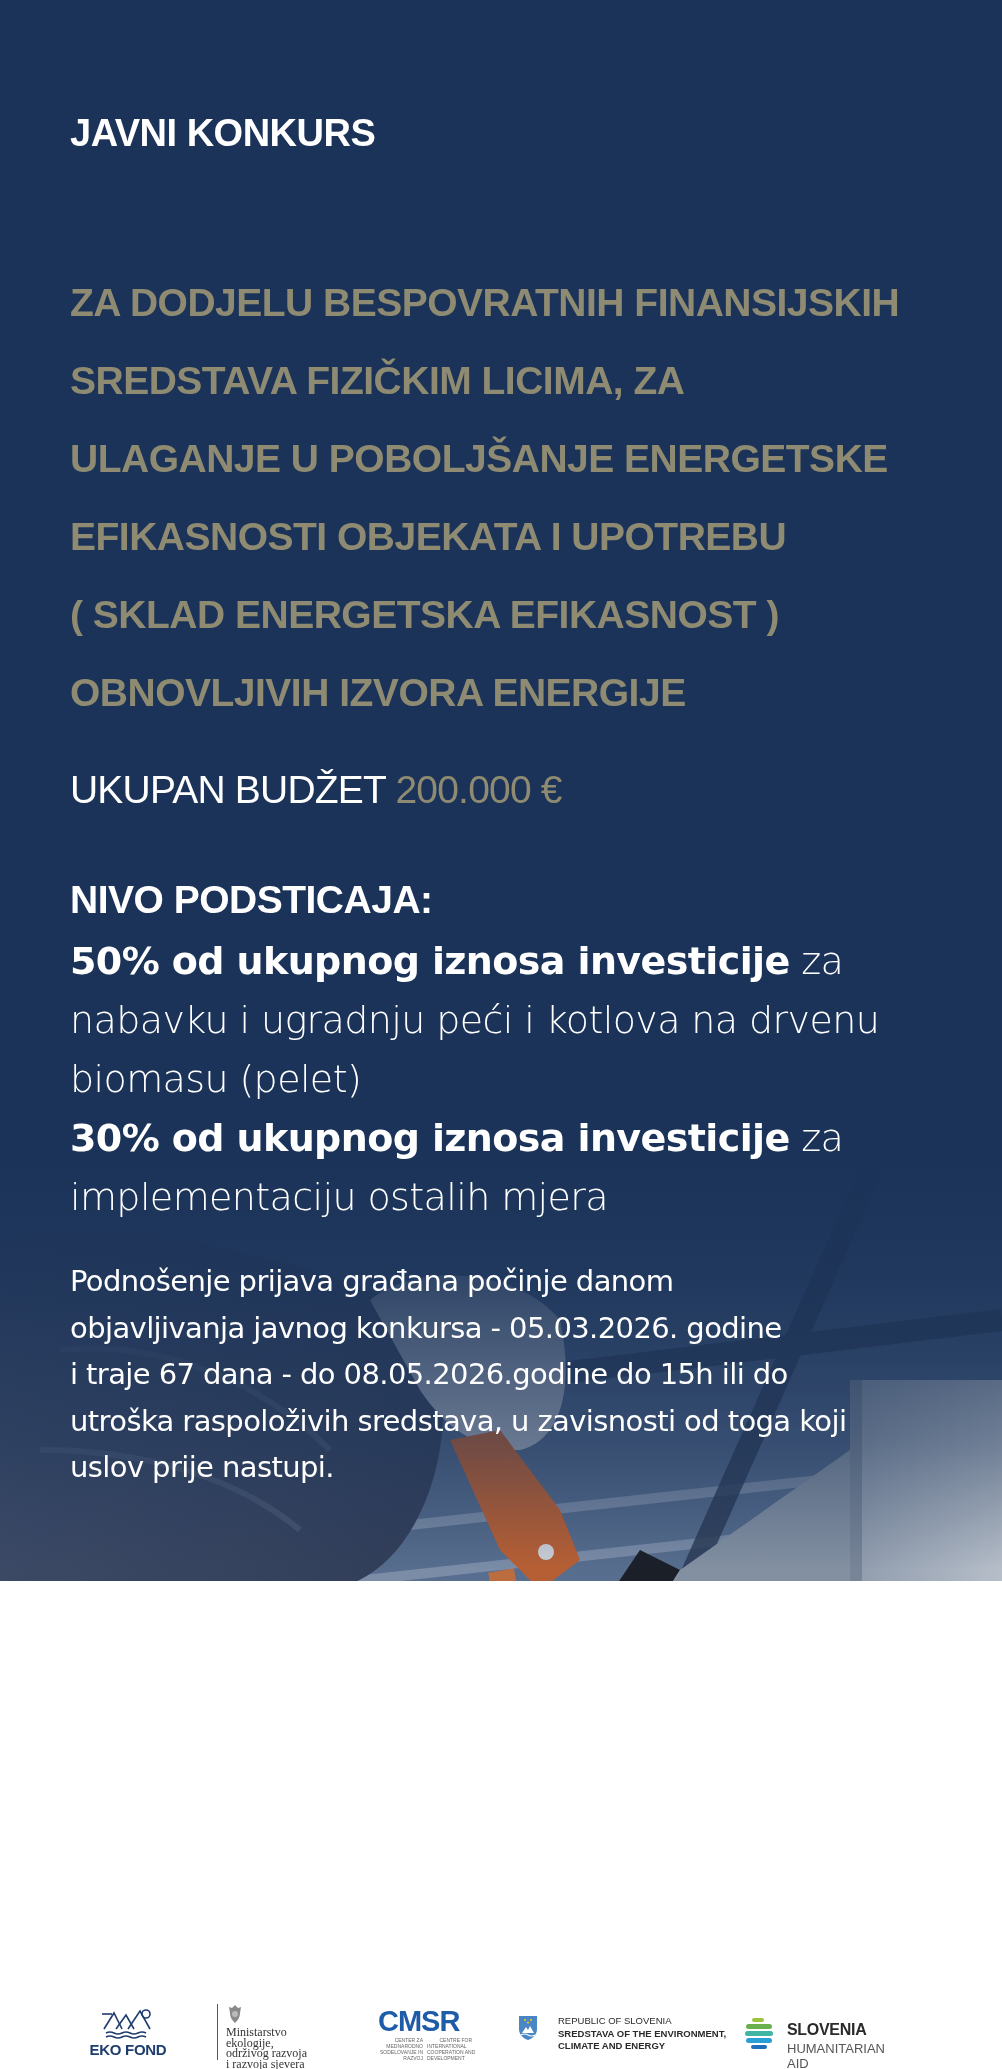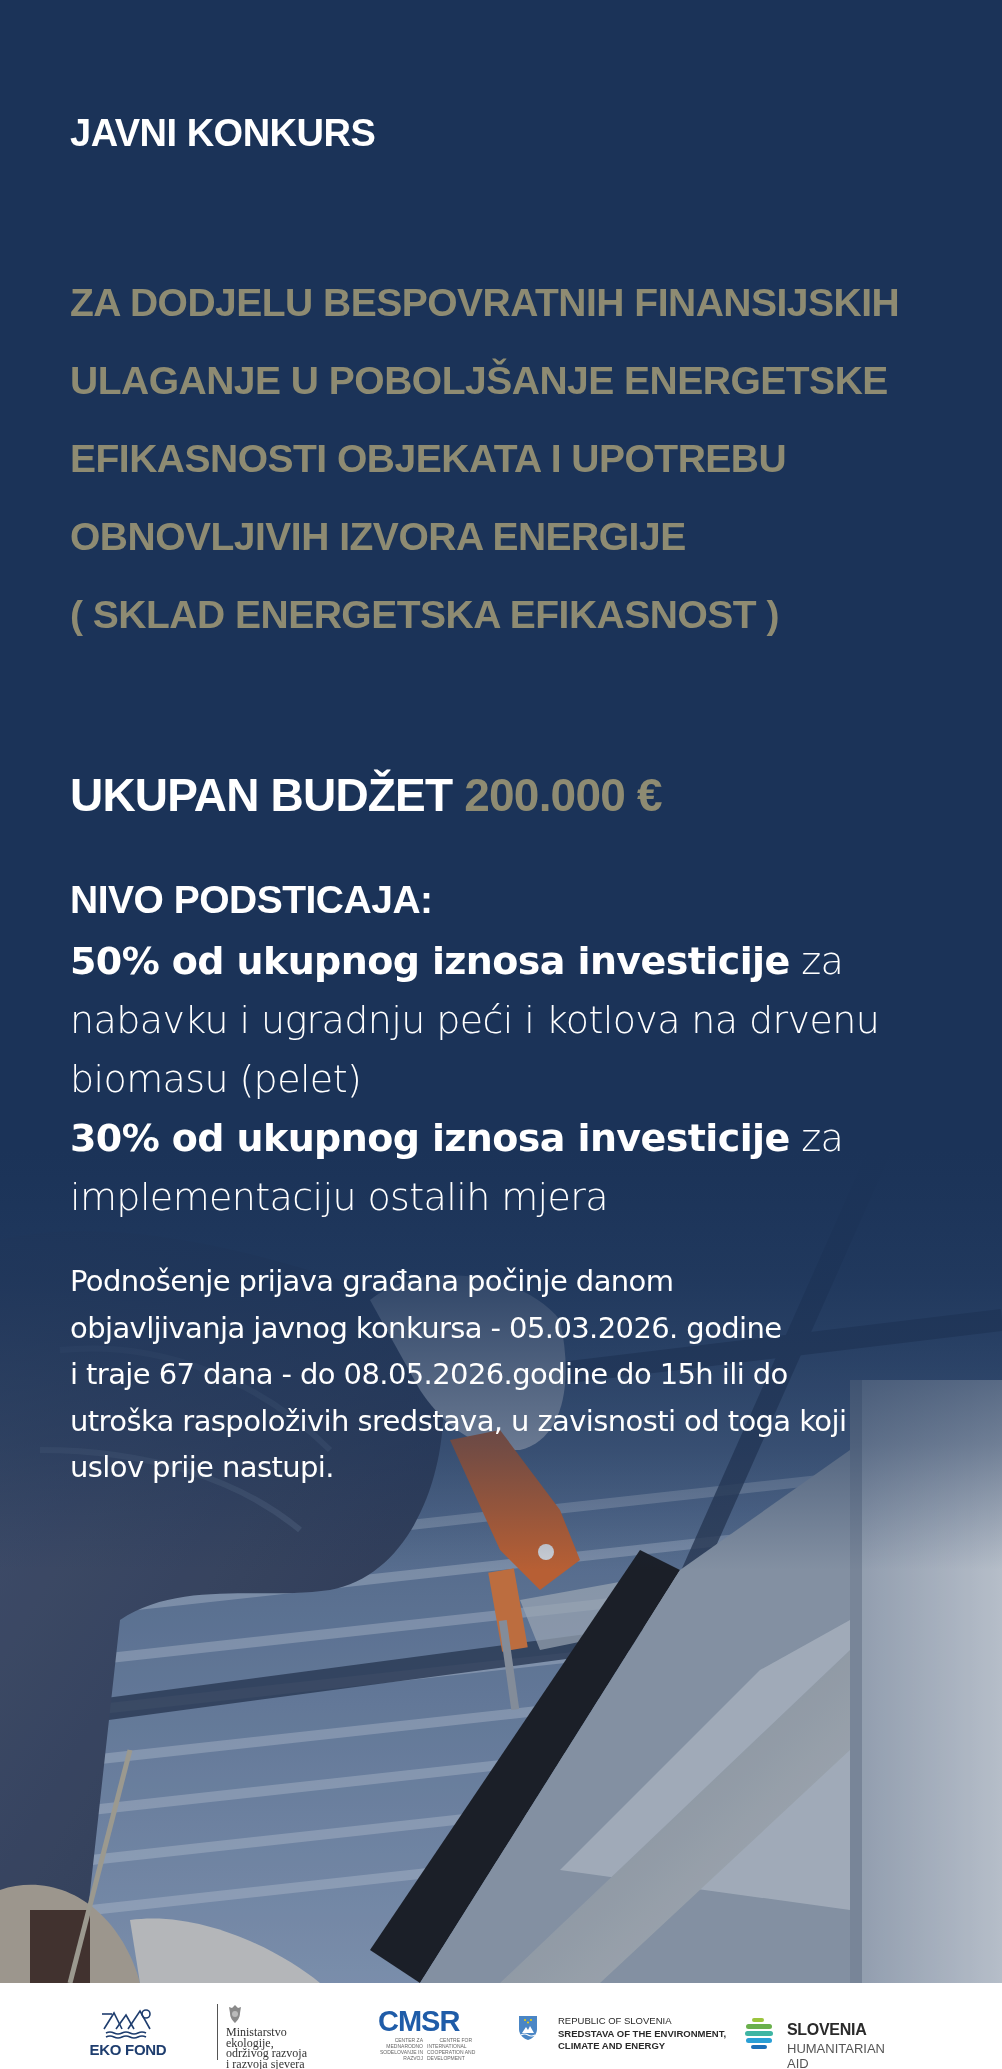--- a/index.html
+++ b/index.html
@@ -1,20 +1,20 @@
 <!DOCTYPE html>
 <html><head>
 <meta charset="utf-8">
 <style>
   * { box-sizing: border-box; margin: 0; padding: 0; }
   html, body { width: 1002px; height: 2069px; overflow: hidden; background: #ffffff; }
   body { font-family: "Liberation Sans", "DejaVu Sans", sans-serif; position: relative; }
 
   .poster {
-    position: absolute; left: 0; top: 0; width: 1002px; height: 1983px;
+    position: absolute; left: 0; top: 0; width: 1002px; height: 1581px;
     background: #1b3358; overflow: hidden;
   }
 
   
   .photo { position: absolute; left: 0; top: 1150px; width: 1002px; height: 833px; }
   .photo svg { width: 100%; height: 100%; display: block; }
   .photo-fade {
     position: absolute; left: 0; top: 1150px; width: 1002px; height: 420px;
     background: linear-gradient(to bottom, #1b3358 0%, rgba(27,51,88,0.85) 30%, rgba(27,51,88,0.45) 70%, rgba(27,51,88,0.0) 100%);
   }
@@ -31,22 +31,22 @@
     font-size: 38px; color: #ffffff; letter-spacing: -0.5px;
   }
   .title {
     position: absolute; top: 264px; left: 0; width: 880px;
     font-family: "Liberation Sans", sans-serif; font-weight: 700;
     font-size: 39px; line-height: 78px; color: #8e8b72; letter-spacing: -0.5px;
   }
   .title span { display: block; white-space: nowrap; }
   .budget {
     position: absolute; top: 768px; left: 0;
-    font-family: "Liberation Sans", sans-serif; font-weight: 700;
-    font-size: 46px; color: #ffffff; letter-spacing: -0.8px; white-space: nowrap;
+    font-family: "Liberation Sans", sans-serif; font-weight: 400;
+    font-size: 39px; color: #ffffff; letter-spacing: -0.8px; white-space: nowrap;
   }
   .budget .amount { color: #8e8b72; }
   .incentive-heading {
     position: absolute; top: 878px; left: 0;
     font-family: "Liberation Sans", sans-serif; font-weight: 700;
     font-size: 39px; color: #ffffff; letter-spacing: -0.5px;
   }
   .incentives {
     position: absolute; top: 932px; left: 0; width: 880px;
     font-family: "DejaVu Sans", sans-serif; font-size: 38px; line-height: 59px;
@@ -182,24 +182,25 @@
     </svg>
   </div>
   <div class="photo-tint"></div>
   <div class="photo-fade"></div>
 
   <div class="content">
     <div class="kicker">JAVNI KONKURS</div>
 
     <div class="title">
       <span>ZA DODJELU BESPOVRATNIH FINANSIJSKIH</span>
+      <span>SREDSTAVA FIZIČKIM LICIMA, ZA</span>
       <span>ULAGANJE U POBOLJŠANJE ENERGETSKE</span>
       <span>EFIKASNOSTI OBJEKATA I UPOTREBU</span>
+      <span>( SKLAD ENERGETSKA EFIKASNOST )</span>
       <span>OBNOVLJIVIH IZVORA ENERGIJE</span>
-      <span>( SKLAD ENERGETSKA EFIKASNOST )</span>
     </div>
 
     <div class="budget">
       <span>UKUPAN BUDŽET</span>
       <span class="amount">200.000 €</span>
     </div>
 
     <div class="incentive-heading">NIVO PODSTICAJA:</div>
 
     <div class="incentives">

